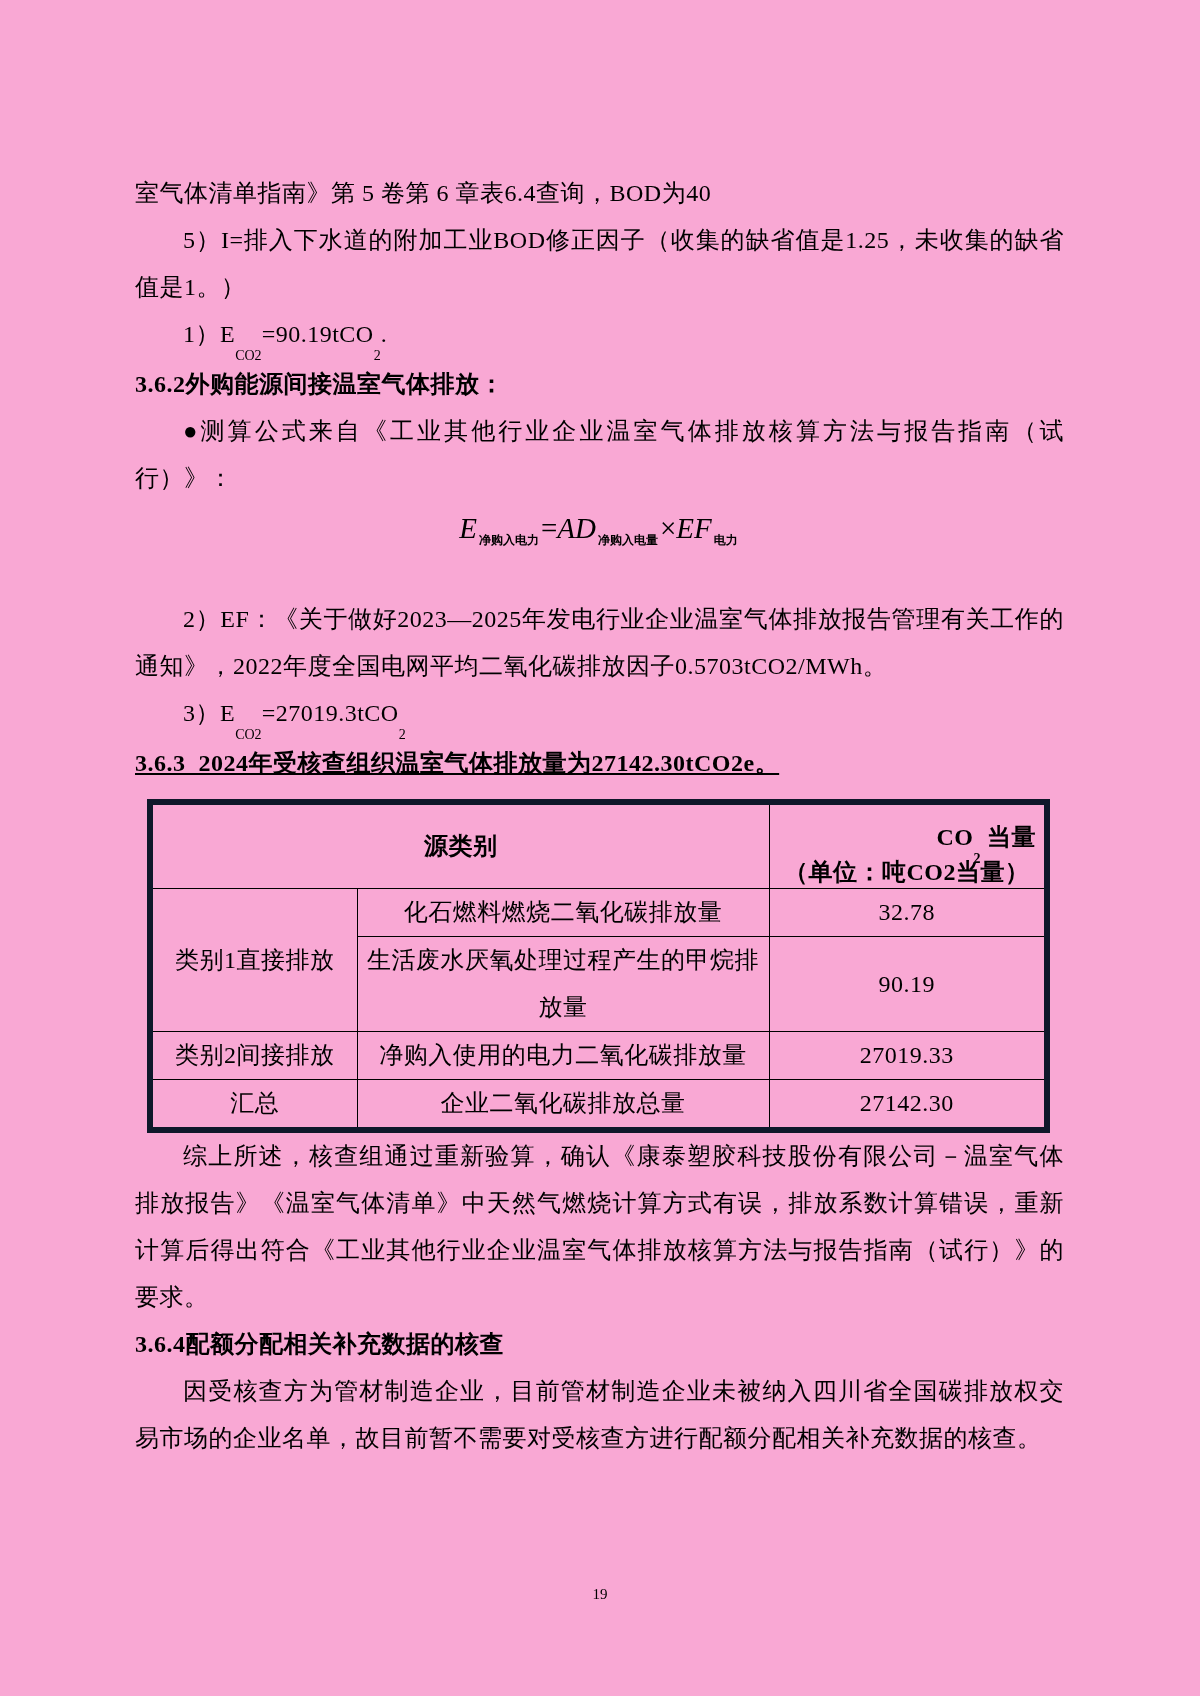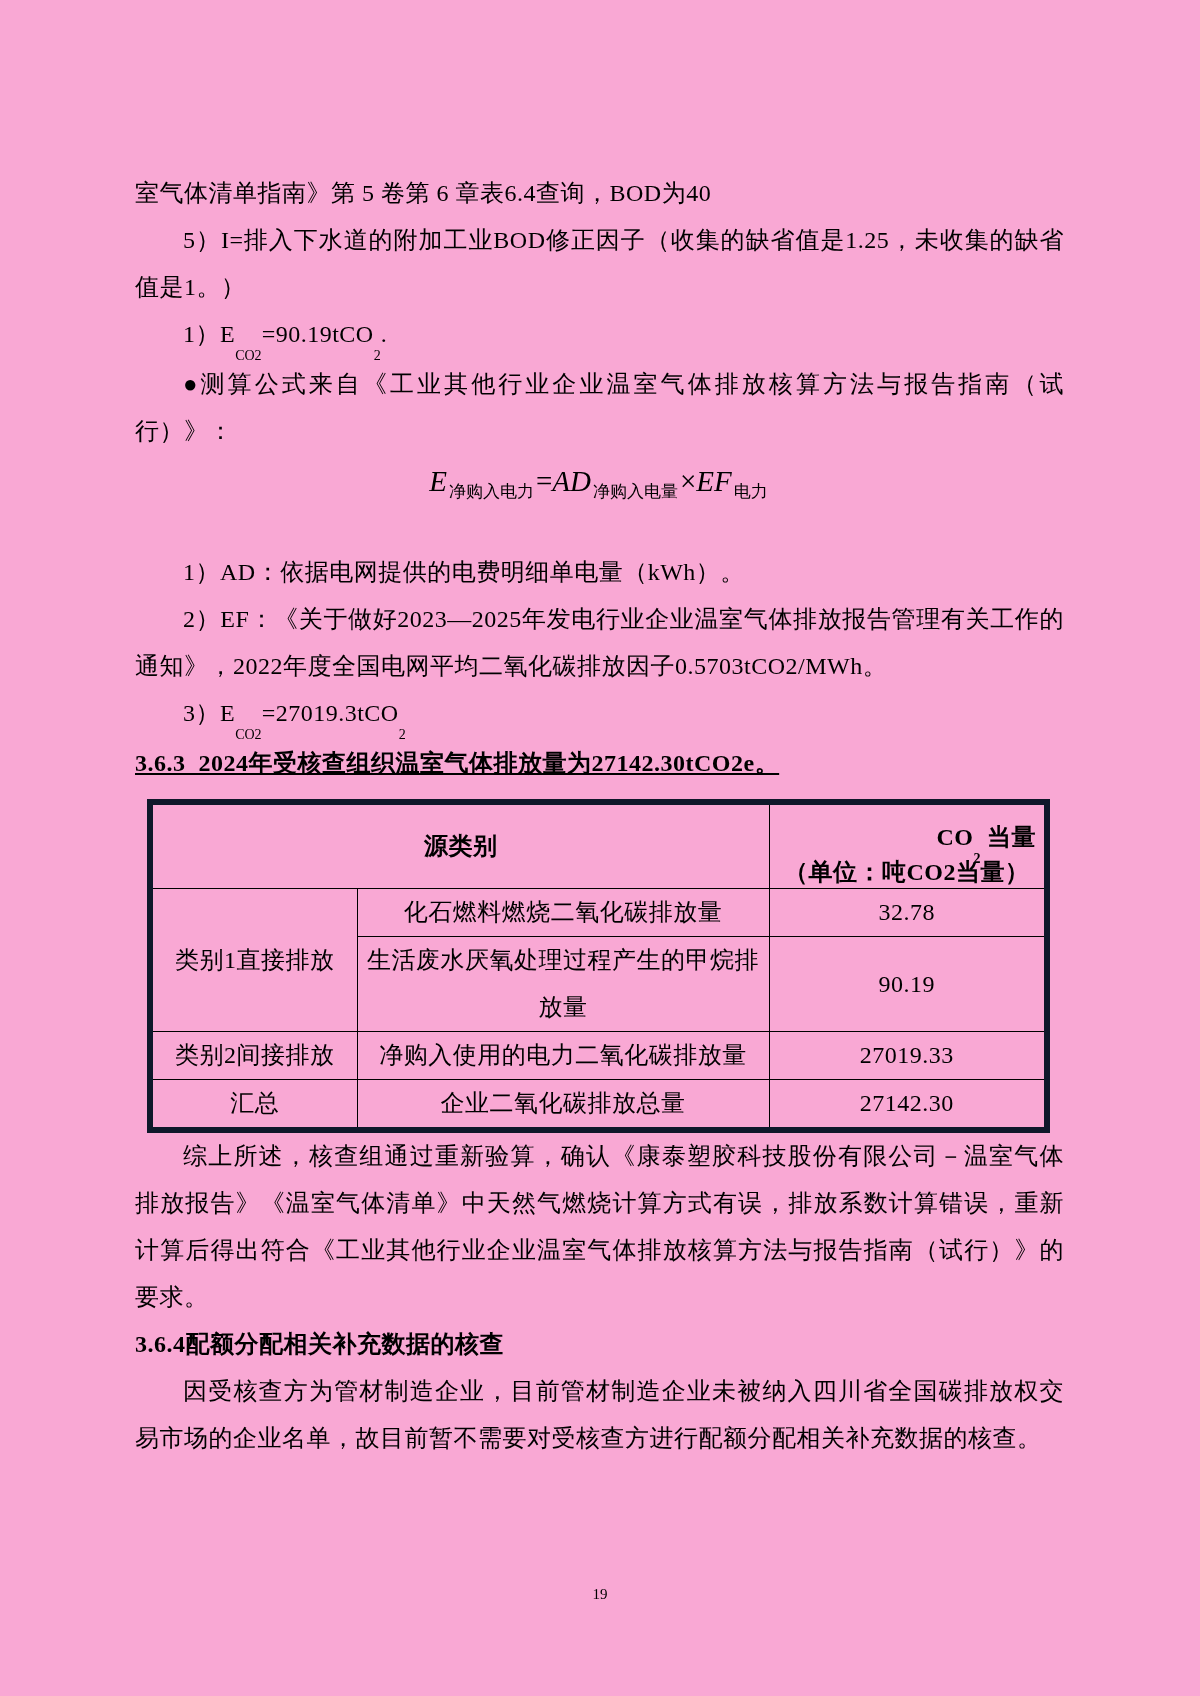--- a/index.html
+++ b/index.html
@@ -44,23 +44,23 @@
     align-items: flex-start;
     padding-top: 6px;
   }
   .formula {
     font-size: 29px;
     font-style: italic;
     line-height: 40px;
     white-space: nowrap;
   }
   .formula .fsub {
-    font-size: 17px;
+    font-size: 12px;
     font-style: normal;
-    font-weight: normal;
+    font-weight: bold;
     vertical-align: baseline;
     position: relative;
     top: 6px;
     padding: 0 2px;
     text-align: center;
   }
   .formula .op { font-style: normal; }
   
   table.em {
     border-collapse: collapse;
@@ -96,30 +96,30 @@
 
 <div class="page">
   <div class="body-col">
 
     <p class="line">室气体清单指南》第 5 卷第 6 章表6.4查询，BOD为40</p>
 
     <p class="line indent">5）I=排入下水道的附加工业BOD修正因子（收集的缺省值是1.25，未收集的缺省值是1。）</p>
 
     <p class="line indent"><span>1）E</span><sub class="sm">CO2</sub><span>=90.19tCO</span><sub class="sm">2</sub><span>.</span></p>
 
+    <p class="line bold">3.6.2外购能源间接温室气体排放：</p>
 
     <p class="line indent">●测算公式来自《工业其他行业企业温室气体排放核算方法与报告指南（试行）》：</p>
 
     <div class="formula-wrap">
       <span class="formula">
         <span>E</span><span class="fsub">净购入电力</span><span class="op">=</span><span>AD</span><span class="fsub">净购入电量</span><span class="op">×</span><span>EF</span><span class="fsub">电力</span>
       </span>
     </div>
 
-    <p class="line indent">1）AD：依据电网提供的电费明细单电量（kWh）。</p>
 
     <p class="line indent">2）EF：《关于做好2023—2025年发电行业企业温室气体排放报告管理有关工作的通知》，2022年度全国电网平均二氧化碳排放因子0.5703tCO2/MWh。</p>
 
     <p class="line indent"><span>3）E</span><sub class="sm">CO2</sub><span>=27019.3tCO</span><sub class="sm">2</sub><span></span></p>
 
     <p class="line bold prewrap">3.6.3  2024年受核查组织温室气体排放量为27142.30tCO2e。</p>
 
     <table class="em">
       <colgroup>
         <col style="width:207px">

